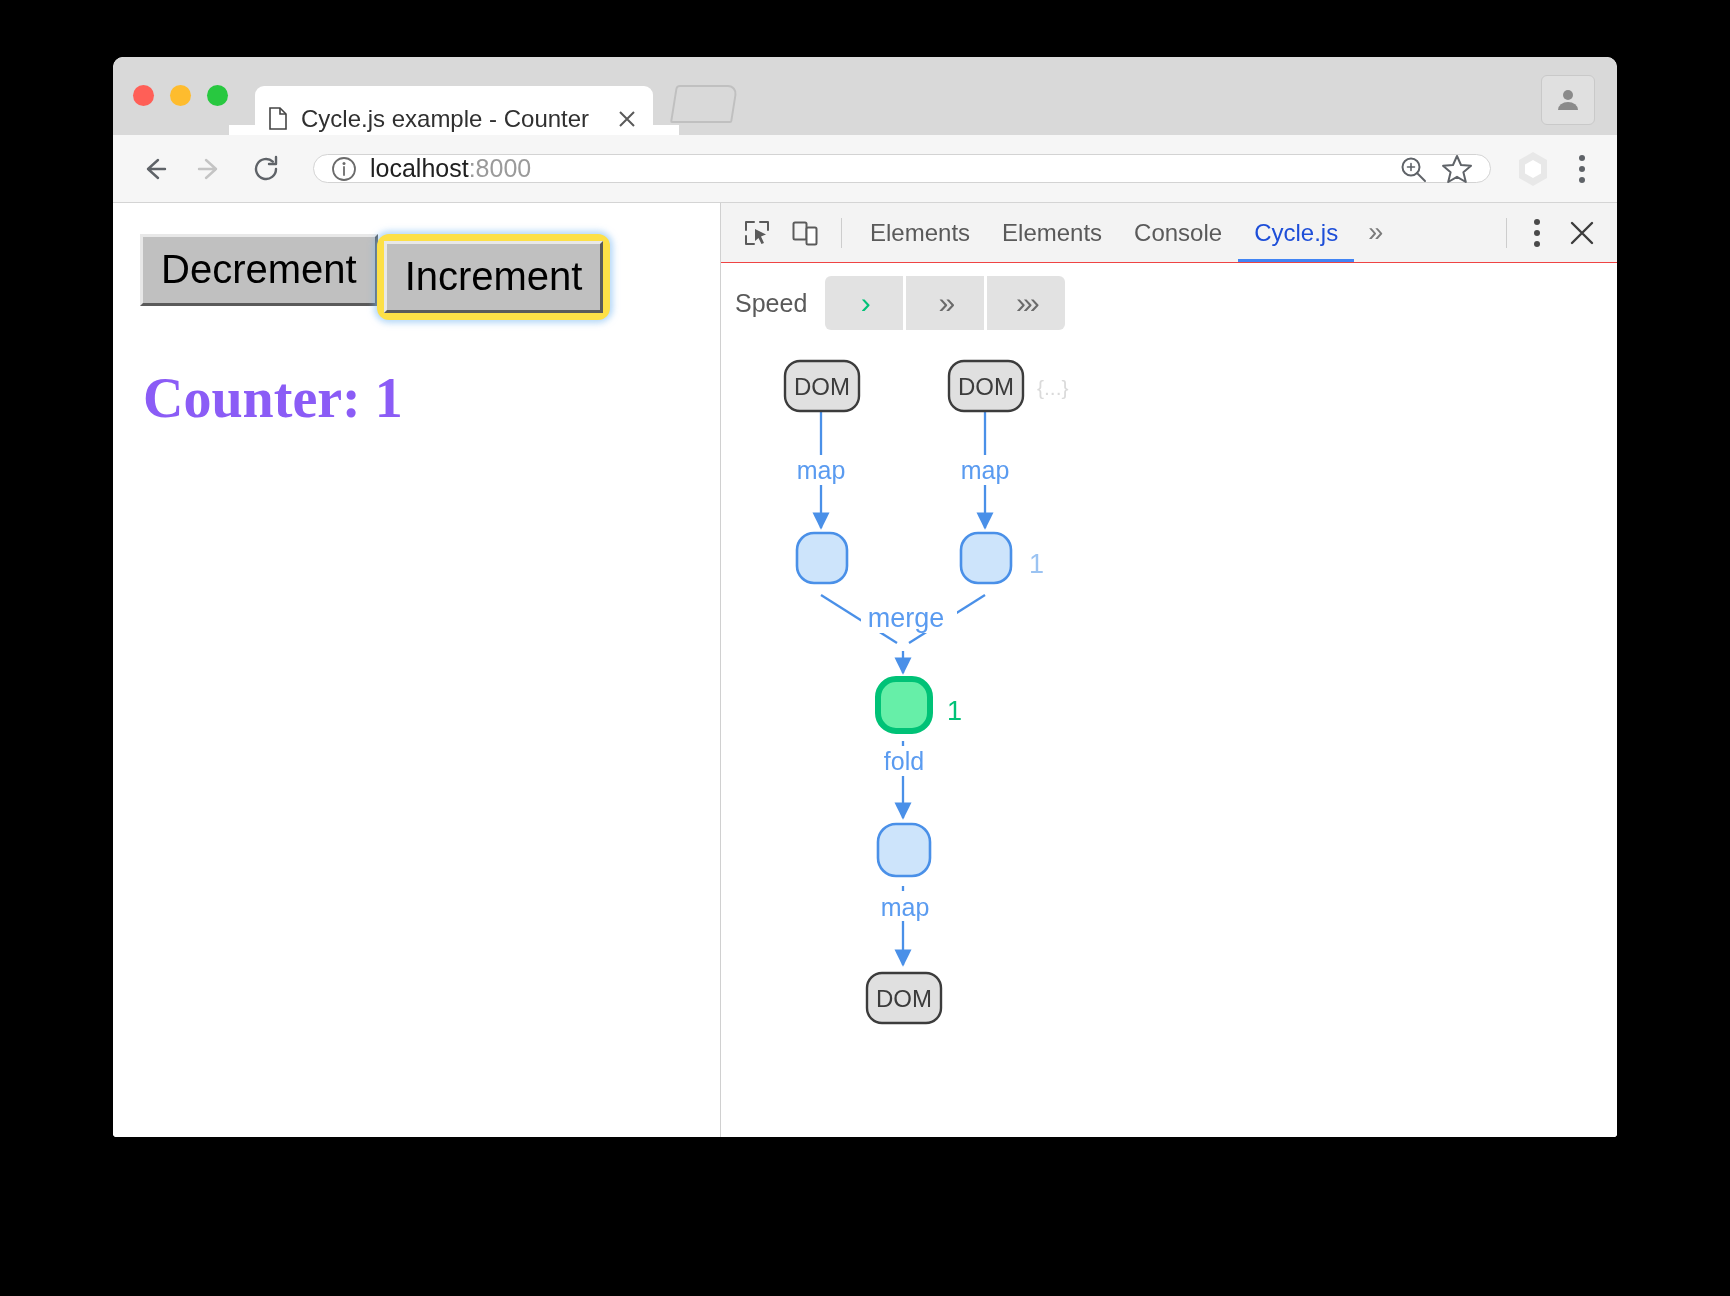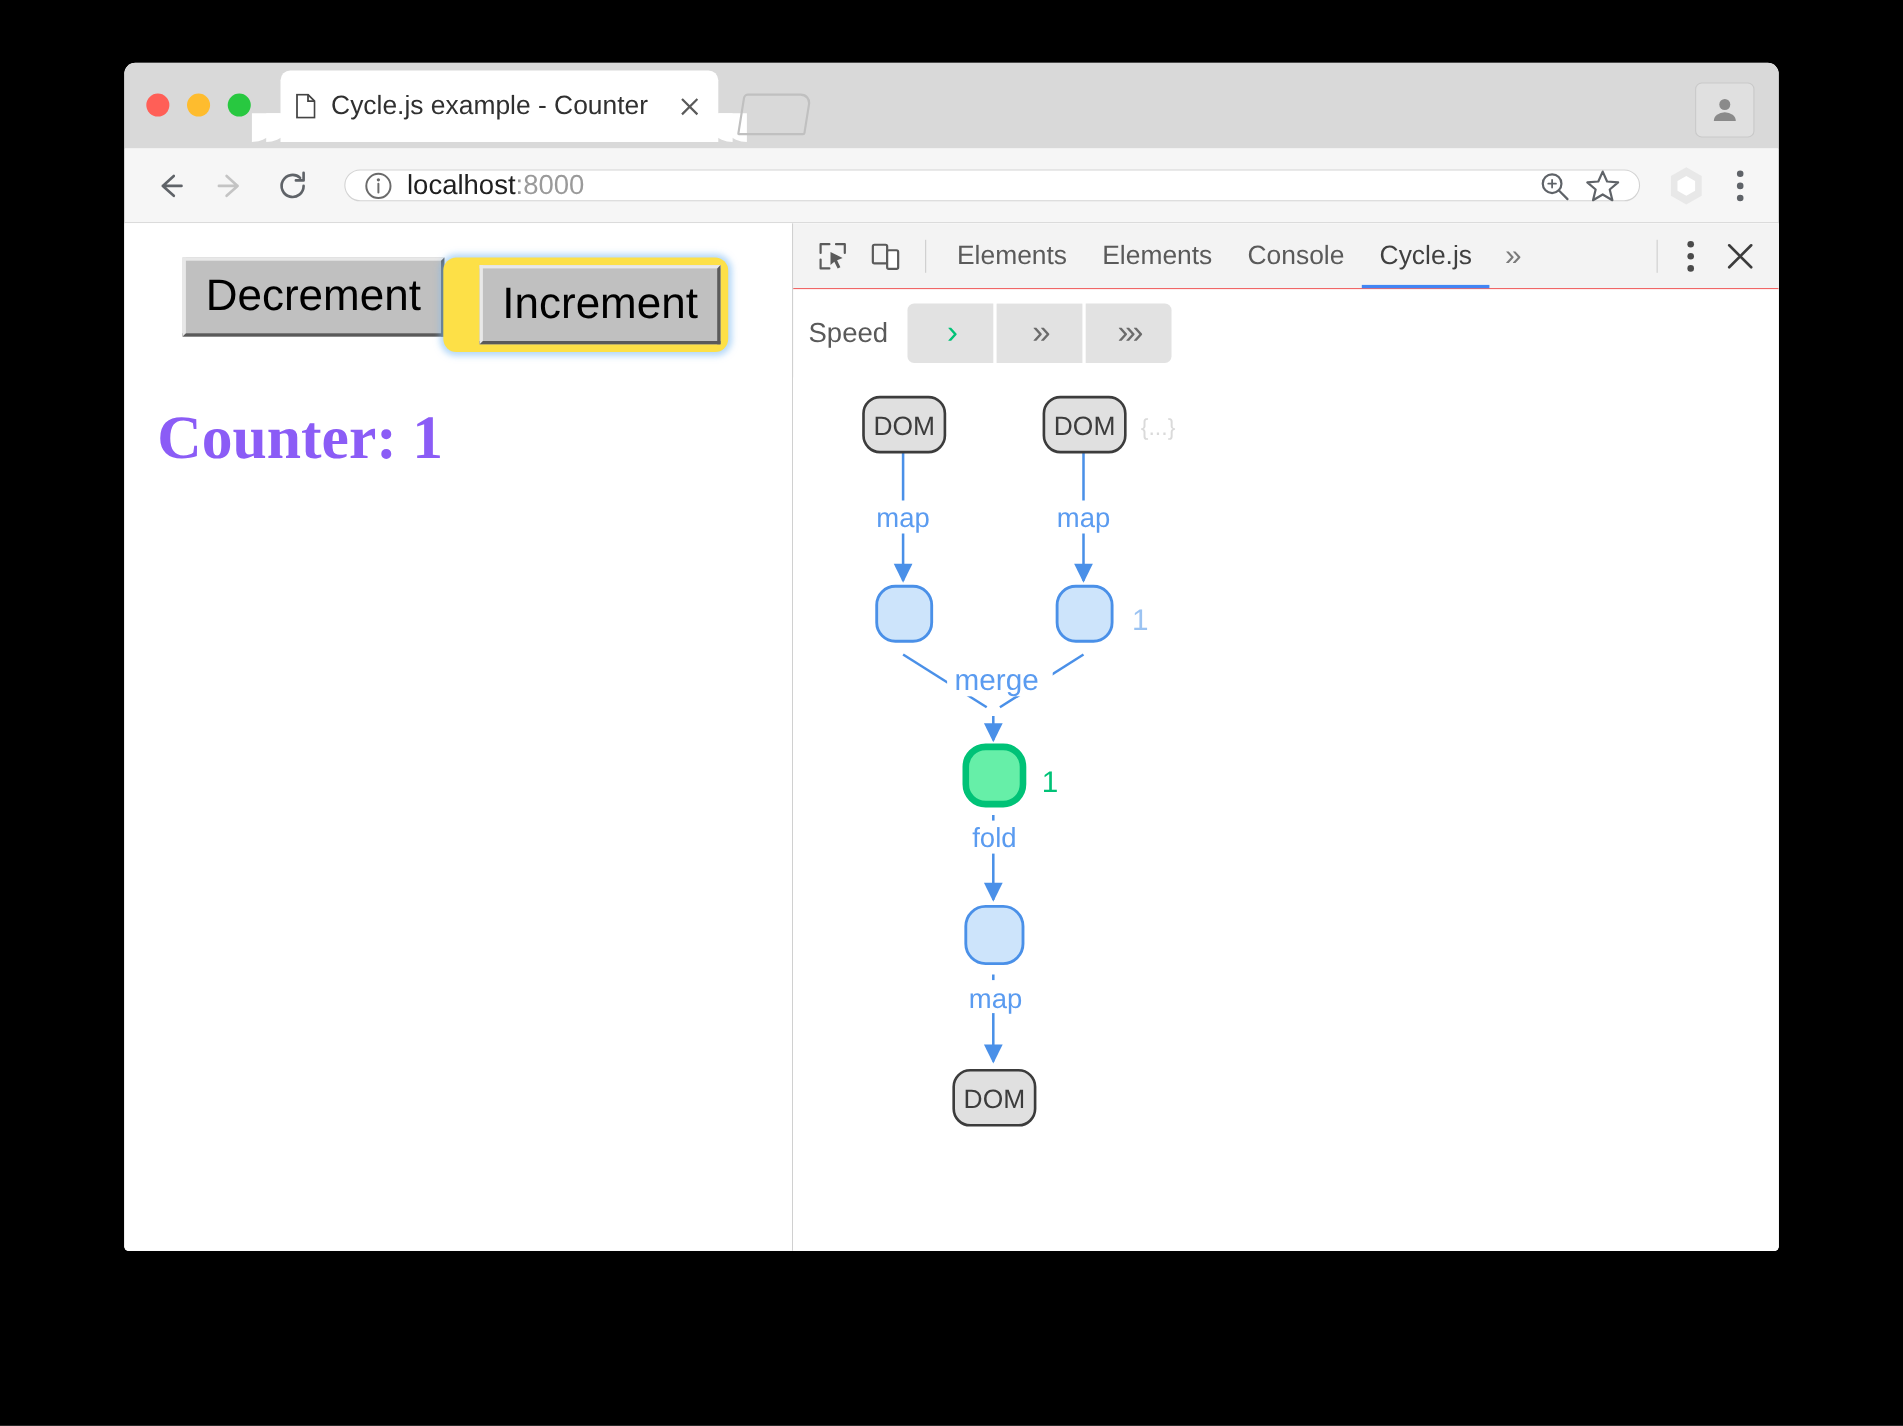--- a/index.html
+++ b/index.html
@@ -46,21 +46,21 @@
     height: 21px;
     border-radius: 50%;
   }
   .light.red    { background: #ff5f57; }
   .light.yellow { background: #febc2e; }
   .light.green  { background: #28c840; }
 
   .tab {
     position: absolute;
     left: 142px;
-    top: 7px;
+    top: 29px;
     width: 398px;
     height: 65px;
     background: #ffffff;
     border-radius: 9px 9px 0 0;
     display: flex;
     align-items: center;
     padding: 10px 14px;
     box-sizing: border-box;
   }
   .tab:before, .tab:after {
@@ -199,21 +199,20 @@
     font-size: 40px;
     line-height: 1;
     color: #000000;
     background: #c0c0c0;
     border-top: 3px solid #e8e8e8;
     border-left: 3px solid #e8e8e8;
     border-right: 3px solid #5a5a5a;
     border-bottom: 3px solid #5a5a5a;
     padding: 12px 18px 14px 18px;
     box-sizing: border-box;
-    margin-left: 26px;
   }
   .focus-wrap {
     padding: 7px;
     border-radius: 12px;
     background: #fde047;
     box-shadow: 0 0 6px 3px rgba(121,184,243,0.55);
     margin-left: -1px;
   }
   .counter-text {
     position: absolute;
@@ -261,21 +260,21 @@
   .dt-tab {
     font-size: 24px;
     color: #5a5a5a;
     padding: 0 16px;
     height: 59px;
     line-height: 59px;
     white-space: nowrap;
     box-sizing: border-box;
   }
   .dt-tab.active {
-    color: #404040;
+    color: #1d4ed8;
     border-bottom: 3px solid #4285f4;
   }
   .dt-more {
     font-size: 27px;
     color: #7a7a7a;
     padding: 0 14px;
     letter-spacing: -2px;
   }
   .dt-right { margin-left: auto; display: flex; align-items: center; }
   .dt-kebab { width: 36px; height: 44px; display:flex; flex-direction:column; align-items:center; justify-content:center; gap:5px; }

